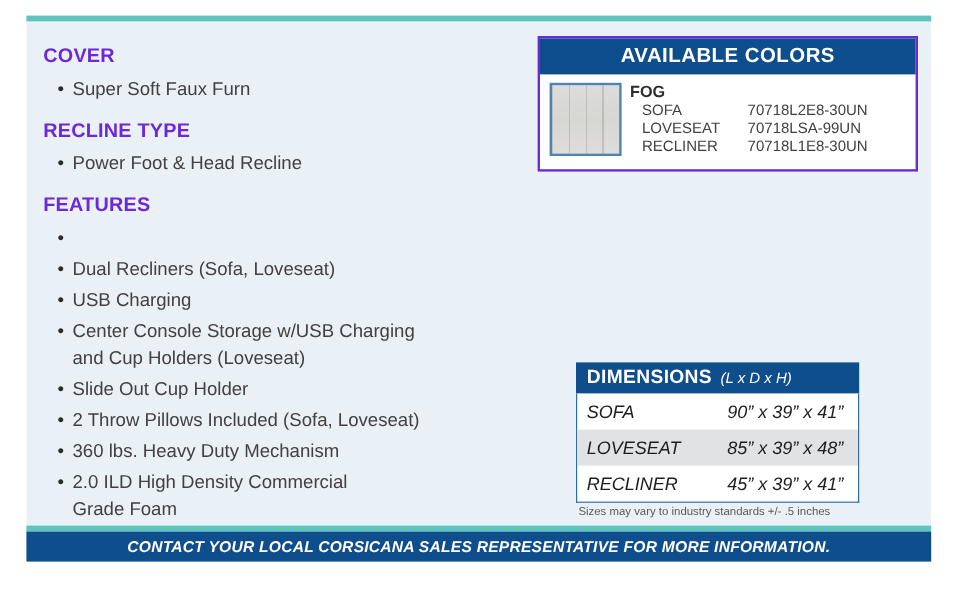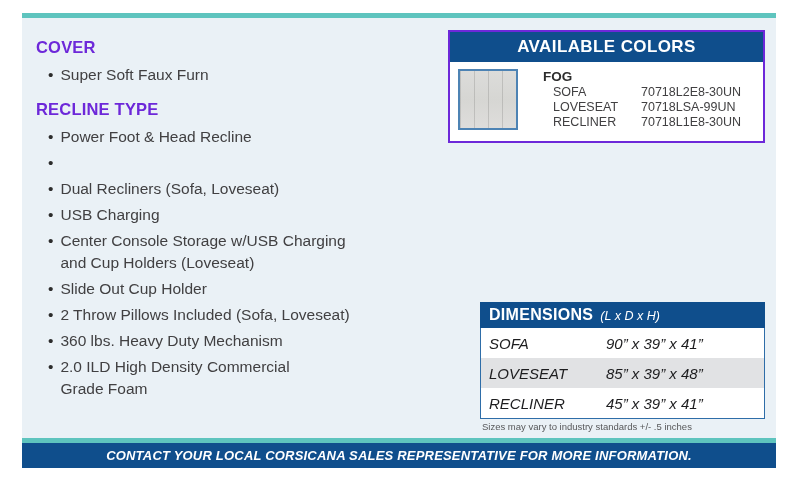--- a/index.html
+++ b/index.html
@@ -27,36 +27,36 @@
   
   .colors-box {
     position:absolute; left:426px; top:12px; width:317px; height:113px;
     background:#ffffff; border:2px solid #6d28d9;
   }
   .colors-header {
     height:30px; background:#0f4e8c; color:#ffffff; display:flex;
     align-items:center; justify-content:center; font-weight:bold;
     font-size:17px; letter-spacing:0.4px;
   }
-  .colors-body { display:flex; padding:7px 8px; gap:25px; }
+  .colors-body { display:flex; padding:7px 8px; gap:7px; }
   .swatch {
     width:60px; height:61px; flex:0 0 60px;
     border:2px solid #4d83b4;
     background:
       repeating-linear-gradient(90deg, rgba(120,120,118,0.28) 0 1px, rgba(0,0,0,0) 1px 14px),
       linear-gradient(180deg, #dcdcda 0%, #d6d6d3 50%, #dedddb 100%);
   }
   .fog-name { font-weight:bold; font-size:13.5px; color:#2d2d2d; margin-bottom:1px; }
   .sku-rows { padding-left:10px; }
   .sku-row { display:flex; font-size:12.5px; line-height:15px; color:#414042; }
   .sku-type { width:88px; }
   .sku-code { }
 
   
-  .dim-box { position:absolute; left:458px; top:284px; width:285px; }
+  .dim-box { position:absolute; left:458px; top:284px; width:236px; }
   .dim-header {
     height:26px; background:#0f4e8c; color:#ffffff; display:flex;
     align-items:baseline; padding:4px 0 0 9px; gap:7px;
   }
   .dim-title { font-weight:bold; font-size:16px; letter-spacing:0.3px; }
   .dim-sub { font-style:italic; font-size:12.5px; }
   .dim-body { background:#ffffff; border:1px solid #2e6da8; border-top:none; }
   .dim-row { height:30px; display:flex; align-items:center; font-style:italic; font-size:15px; color:#1d1d1f; }
   .dim-row.alt { background:#e1e2e4; }
   .dim-item { padding-left:8px; width:125px; }
@@ -95,20 +95,21 @@
         <div class="section-heading">RECLINE TYPE</div>
         <ul class="bullet-list">
           <li class="bullet-li">
             <span class="bullet-dot">•</span>
             <span class="li-text">Power Foot &amp; Head Recline</span>
           </li>
         </ul>
       </div>
 
       <div>
+        <div class="section-heading">FEATURES</div>
         <ul class="bullet-list">
           <li class="bullet-li">
             <span class="bullet-dot">•</span>
           </li>
           <li class="bullet-li">
             <span class="bullet-dot">•</span>
             <span class="li-text">Dual Recliners (Sofa, Loveseat)</span>
           </li>
           <li class="bullet-li">
             <span class="bullet-dot">•</span>

